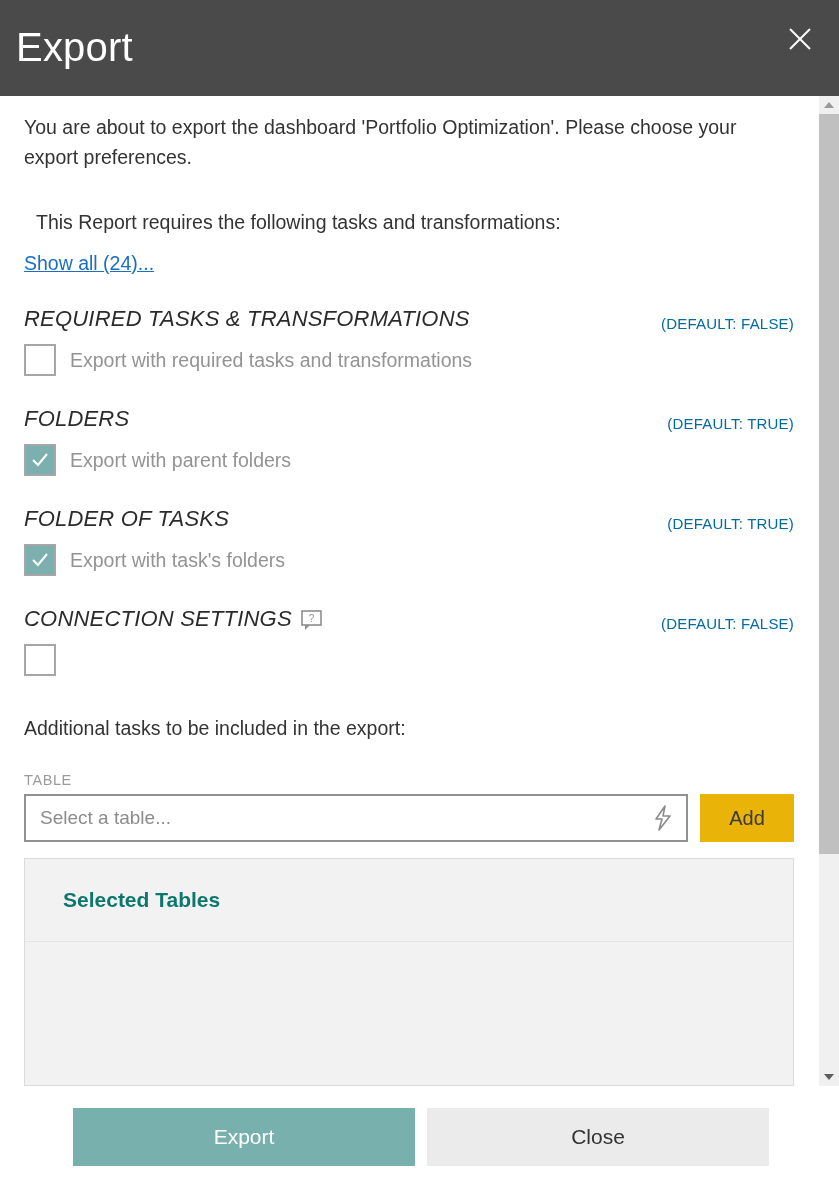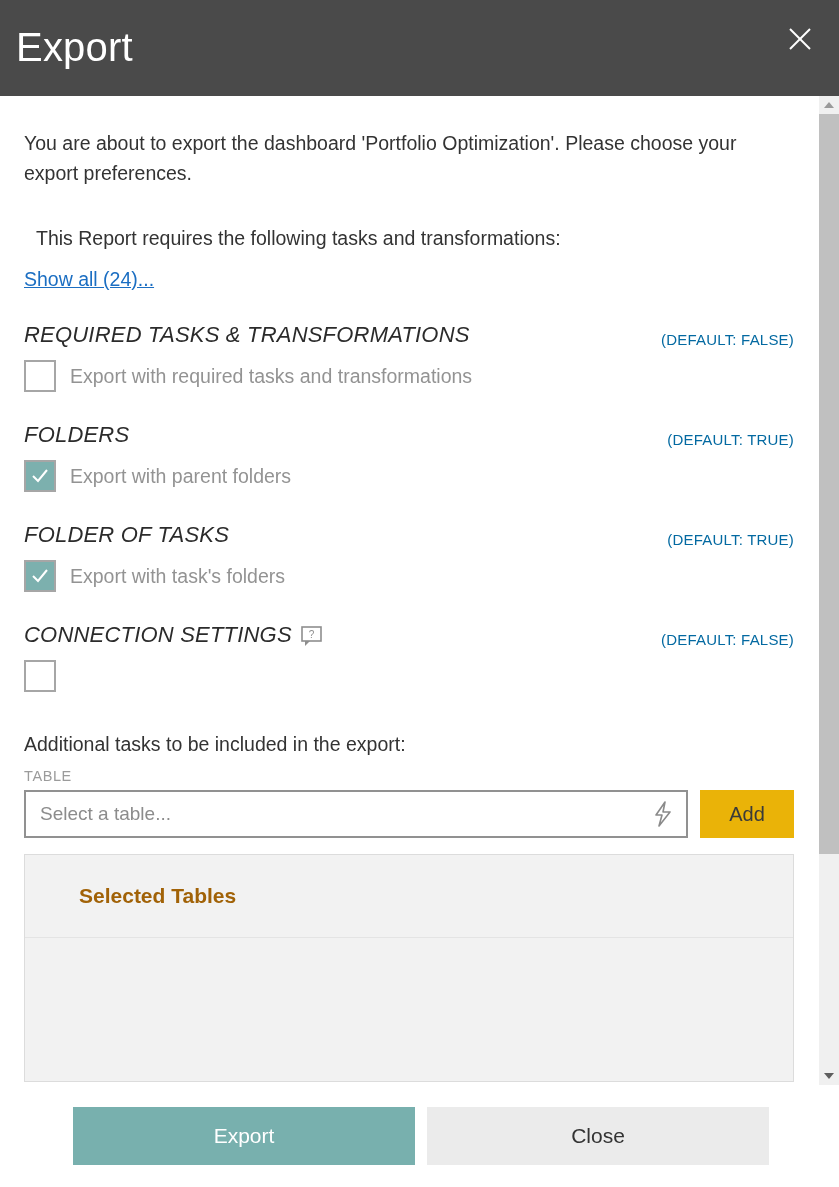--- a/index.html
+++ b/index.html
@@ -65,21 +65,21 @@
     box-sizing: border-box;
     overflow: hidden;
     position: relative;
   }
 
   .intro {
     font-size: 19.5px;
     line-height: 30px;
     color: #333333;
     margin: 0;
-    padding-top: 32px;
+    padding-top: 16px;
     max-width: 760px;
   }
   .req-line {
     font-size: 19.5px;
     line-height: 29px;
     color: #333333;
     margin: 12px;
     padding-top: 24px;
   }
   .show-all {
@@ -168,21 +168,21 @@
     font-size: 19.5px;
     color: #333333;
     margin: 0;
     padding-top: 38px;
     line-height: 28px;
   }
   .field-label {
     font-size: 14.5px;
     color: #9b9b9b;
     letter-spacing: 0.6px;
-    margin-top: 10px;
+    margin-top: 30px;
   }
   .field-row {
     display: flex;
     align-items: stretch;
     margin-top: 6px;
     gap: 12px;
   }
   .select-box {
     flex: 1 1 auto;
     height: 48px;
@@ -233,22 +233,21 @@
     height: 83px;
     box-sizing: border-box;
     display: flex;
     align-items: center;
     padding-left: 38px;
     border-bottom: 1px solid #e4e4e4;
   }
   .tables-panel-title {
     font-size: 21px;
     font-weight: bold;
-    color: #a16207;
-    margin-left: 16px;
+    color: #0f766e;
   }
   .tables-panel-body {
     height: 100%;
   }
 
   
   .scrollbar {
     flex: 0 0 auto;
     width: 20px;
     background: #f0f0f0;

